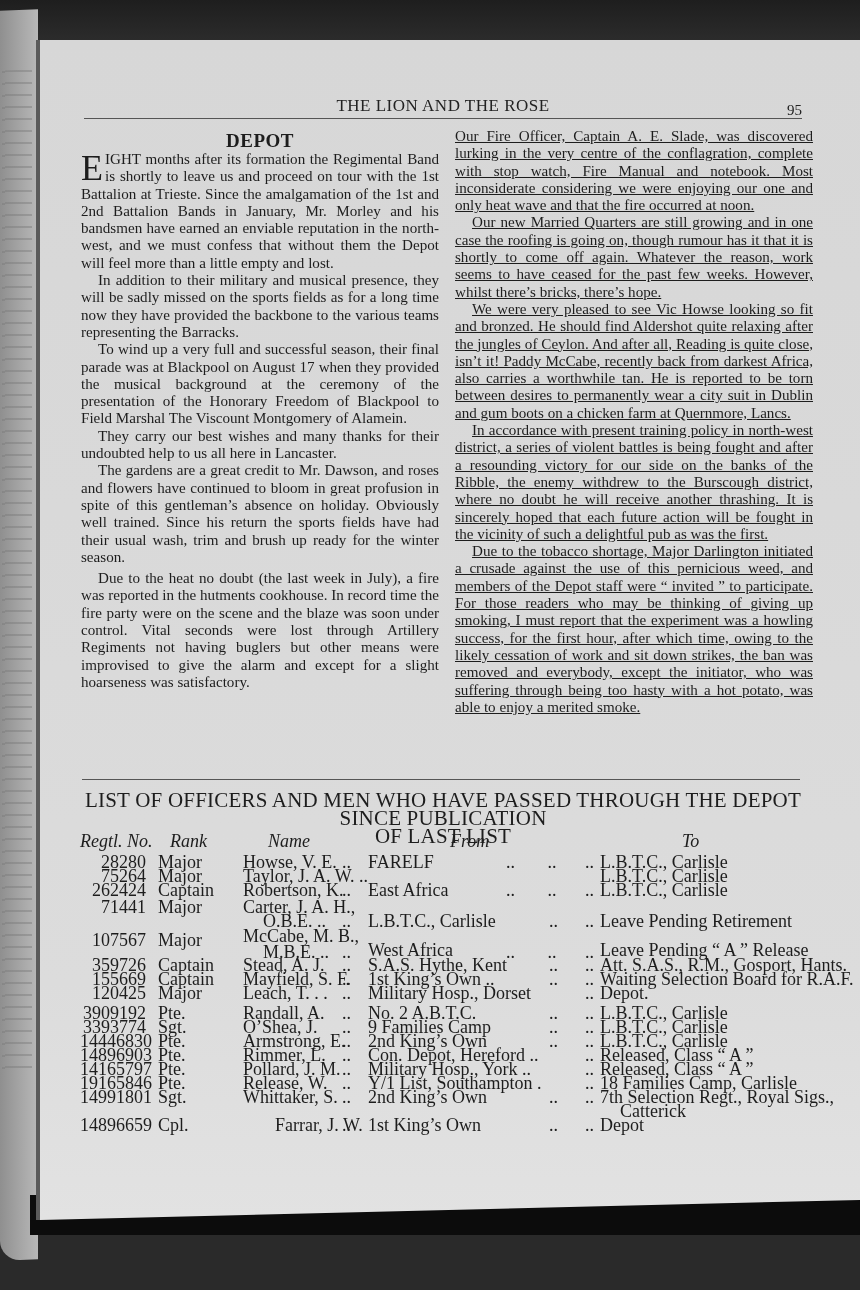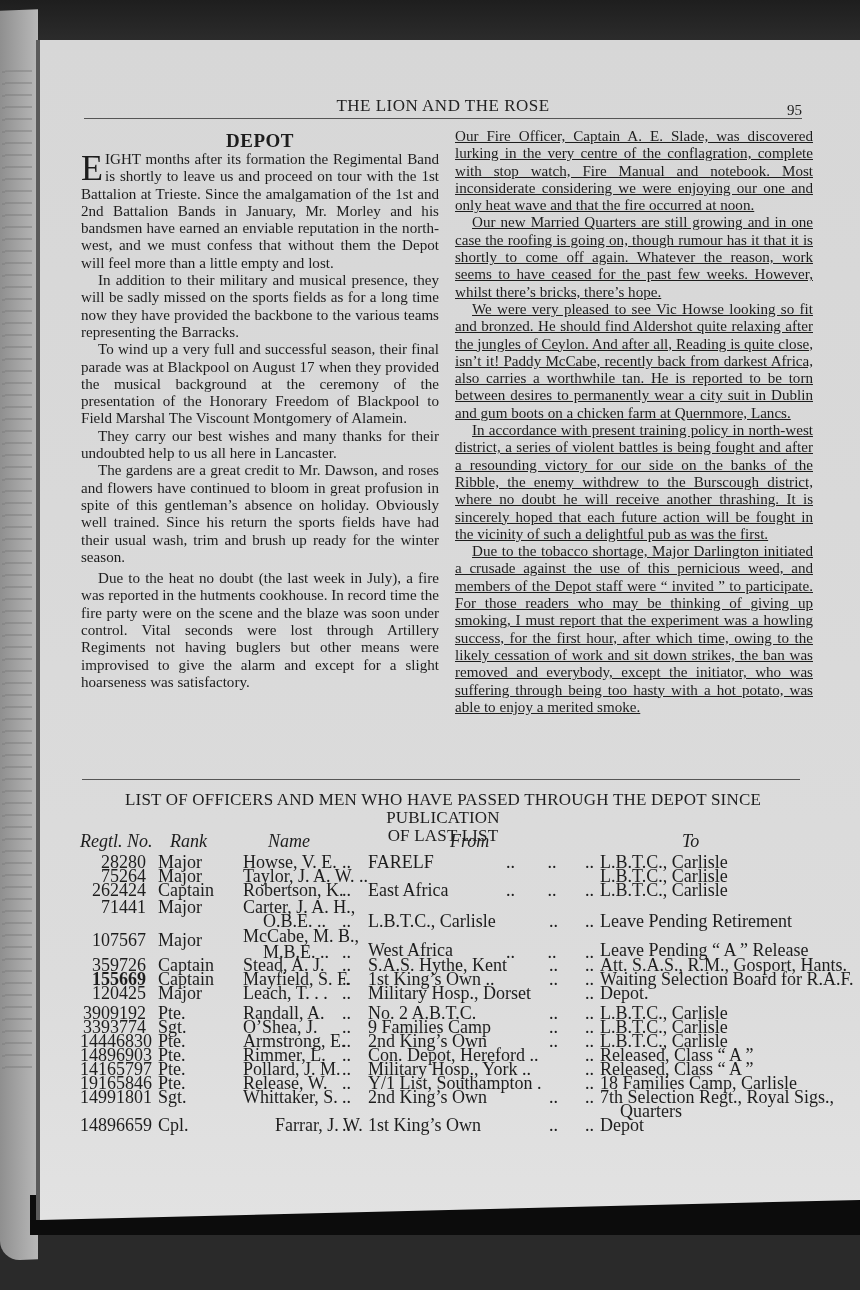--- a/index.html
+++ b/index.html
@@ -61,21 +61,21 @@
   }
   .dropcap {
     float: left; font-size: 36px; line-height: 30px; margin: 2px 2px 0 0;
   }
   .divider {
     position: absolute; left: 82px; top: 779px; width: 718px; height: 0;
     border-top: 1.5px solid #555;
   }
   .list-title {
     position: absolute; left: 82px; top: 791px; width: 722px; text-align: center;
-    font-size: 17px; line-height: 18px; color: #1d1d1d; letter-spacing: 0.2px;
+    font-size: 21px; line-height: 18px; color: #1d1d1d; letter-spacing: 0.2px;
   }
   .tbl {
     position: absolute; left: 80px; top: 832px; width: 730px;
     font-size: 18px; line-height: 14px; color: #1d1d1d;
   }
   .thead { position: relative; height: 18px; font-style: italic; }
   .thead span { position: absolute; top: 2px; }
   .row { position: relative; }
   .row span { position: absolute; top: 0; white-space: nowrap; }
   .c-no { left: 0; width: 66px; text-align: right; }
@@ -191,21 +191,21 @@
         <span class="c-no" style="top: 0px;">359726</span>
         <span class="c-rank" style="top: 0px;">Captain</span>
         <span class="c-name" style="top: 0px;">Stead, A. J.</span>
         <span class="c-from" style="top: 0px;">S.A.S. Hythe, Kent</span>
         <span class="c-to" style="top: 0px;">Att. S.A.S., R.M., Gosport, Hants.</span>
         <span class="c-dots1" style="top: 0px;">..</span>
         <span class="c-dots3" style="top: 0px; word-spacing: 28px;">..</span>
         <span class="c-dots4" style="top: 0px;">..</span>
       </div>
       <div class="row" style="position: absolute; left: 0px; top: 140px; width: 730px;">
-        <span class="c-no" style="top: 0px; font-weight: bold;">155669</span>
+        <span class="c-no" style="top: 0px;">155669</span>
         <span class="c-rank" style="top: 0px;">Captain</span>
         <span class="c-name" style="top: 0px;">Mayfield, S. F.</span>
         <span class="c-from" style="top: 0px;">1st King’s Own ..</span>
         <span class="c-to" style="top: 0px;">Waiting Selection Board for R.A.F.</span>
         <span class="c-dots1" style="top: 0px;">..</span>
         <span class="c-dots3" style="top: 0px; word-spacing: 28px;">..</span>
         <span class="c-dots4" style="top: 0px;">..</span>
       </div>
       <div class="row" style="position: absolute; left: 0px; top: 154px; width: 730px;">
         <span class="c-no" style="top: 0px;">120425</span>
@@ -275,21 +275,21 @@
       </div>
       <div class="row" style="position: absolute; left: 0px; top: 258px; width: 730px;">
         <span class="c-no" style="top: 0px;">14991801</span>
         <span class="c-rank" style="top: 0px;">Sgt.</span>
         <span class="c-name" style="top: 0px;">Whittaker, S.</span>
         <span class="c-from" style="top: 0px;">2nd King’s Own</span>
         <span class="c-to" style="top: 0px;">7th Selection Regt., Royal Sigs.,</span>
         <span class="c-dots1" style="top: 0px;">..</span>
         <span class="c-dots3" style="top: 0px; word-spacing: 28px;">..</span>
         <span class="c-dots4" style="top: 0px;">..</span>
-        <span class="c-to" style="left: 540px; top: 14px;">Quarters</span>
+        <span class="c-to" style="left: 540px; top: 14px;">Catterick</span>
       </div>
       <div class="row" style="position: absolute; left: 0px; top: 286px; width: 730px;">
         <span class="c-no" style="top: 0px;">14896659</span>
         <span class="c-rank" style="top: 0px;">Cpl.</span>
         <span class="c-name" style="top: 0px; margin-left: 32px;">Farrar, J. W.</span>
         <span class="c-from" style="top: 0px;">1st King’s Own</span>
         <span class="c-to" style="top: 0px;">Depot</span>
         <span class="c-dots1" style="top: 0px;">..</span>
         <span class="c-dots3" style="top: 0px; word-spacing: 28px;">..</span>
         <span class="c-dots4" style="top: 0px;">..</span>

